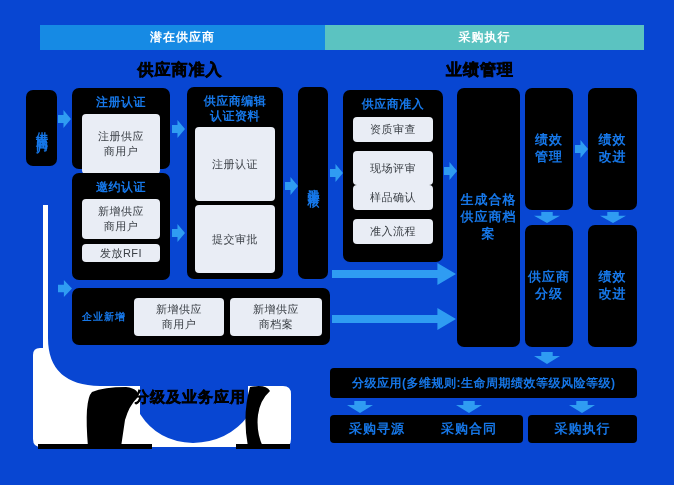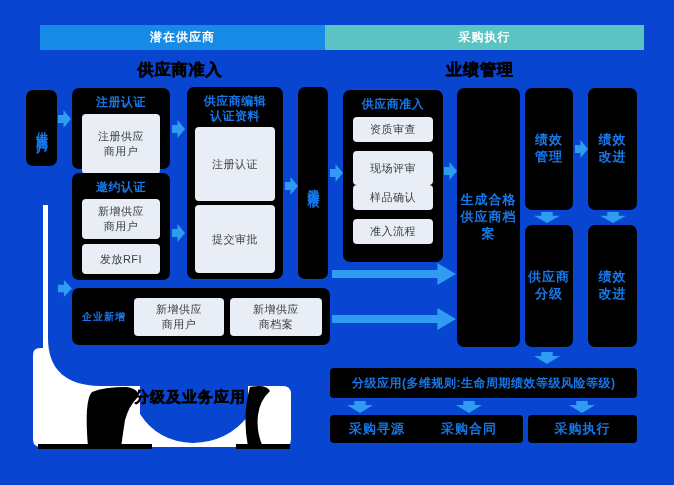--- a/index.html
+++ b/index.html
@@ -59,21 +59,21 @@
   <div class="abs wbox" style="left:72px;top:88px;width:98px;height:81px;">
     <div class="btitle">注册认证</div>
     <div class="sub abs" style="left:10px;top:26px;width:78px;height:60px;">注册供应
 商用户</div>
   </div>
 
   <div class="abs wbox" style="left:72px;top:173px;width:98px;height:107px;">
     <div class="btitle">邀约认证</div>
     <div class="sub abs" style="left:10px;top:26px;width:78px;height:40px;">新增供应
 商用户</div>
-    <div class="sub abs" style="left:10px;top:71px;width:78px;height:30px;">发放RFI</div>
+    <div class="sub abs" style="left:10px;top:71px;width:78px;height:18px;">发放RFI</div>
   </div>
 
   <div class="abs arrow-r" style="left:172px;top:120px;width:13px;height:18px;"></div>
   <div class="abs arrow-r" style="left:172px;top:224px;width:13px;height:18px;"></div>
 
   <div class="abs wbox" style="left:187px;top:87px;width:96px;height:192px;">
     <div class="btitle">供应商编辑
 认证资料</div>
     <div class="sub abs" style="left:8px;top:40px;width:80px;height:74px;">注册认证</div>
     <div class="sub abs" style="left:8px;top:118px;width:80px;height:68px;">提交审批</div>

